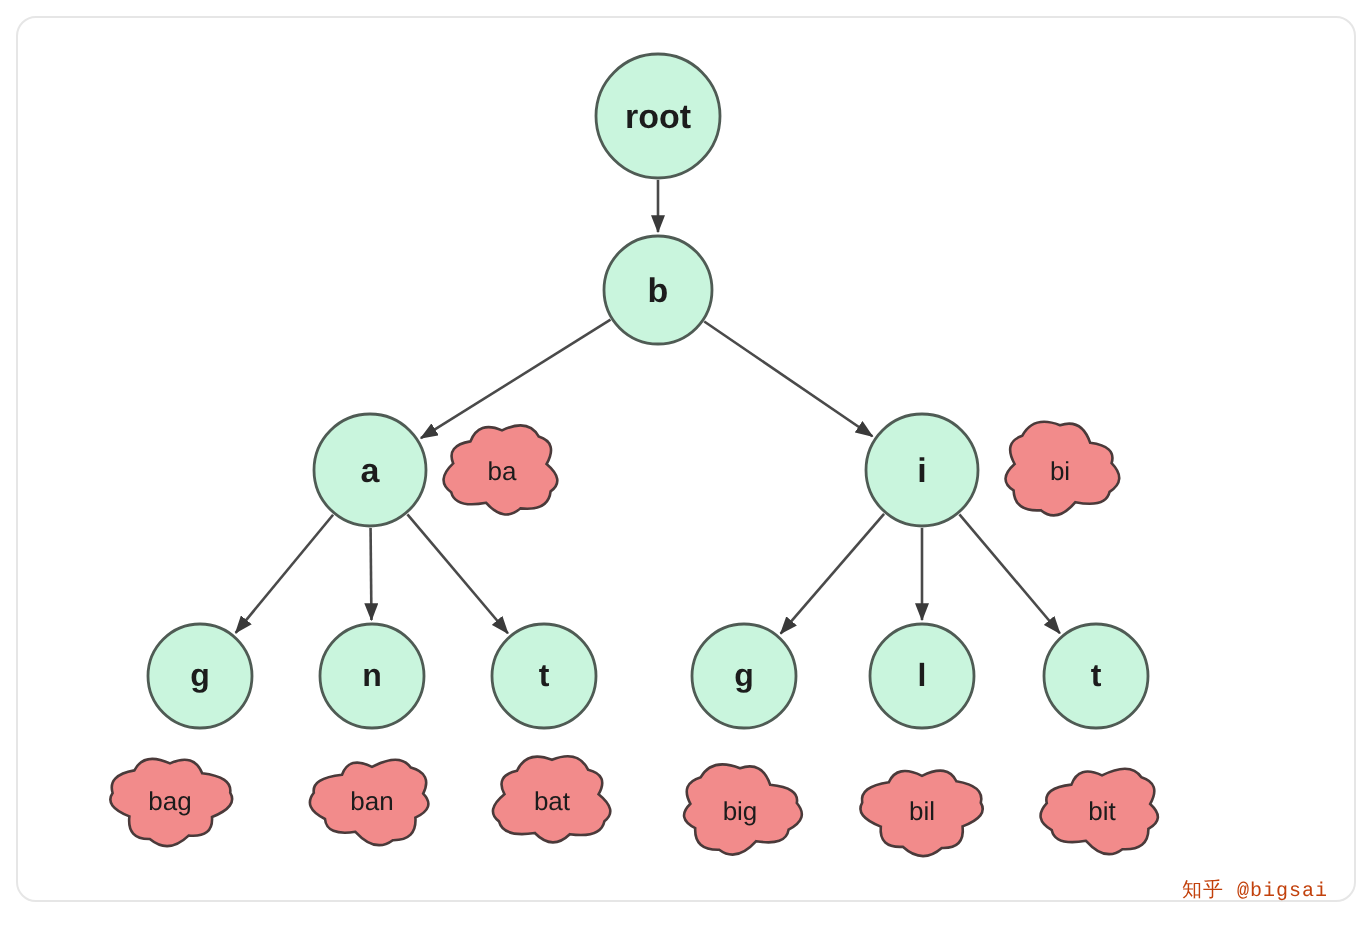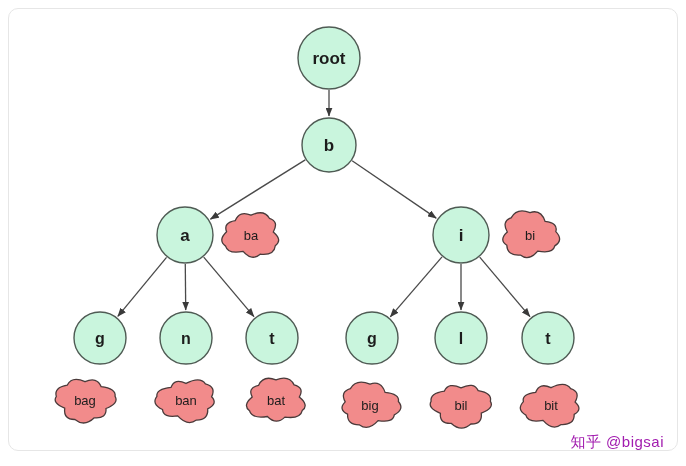--- a/index.html
+++ b/index.html
@@ -59,23 +59,23 @@
     font-family: "Liberation Sans", sans-serif;
     font-size: 13px;
     fill: #1c1c1c;
     text-anchor: middle;
     dominant-baseline: central;
   }
   .watermark {
     position: absolute;
     right: 22px;
     bottom: 14px;
-    color: #a21caf;
-    font-size: 15px;
-    font-family: Liberation Sans, sans-serif;
+    color: #c2410c;
+    font-size: 10px;
+    font-family: Liberation Mono, monospace;
     letter-spacing: 0.5px;
     white-space: nowrap;
     user-select: none;
   }
 </style>
 </head>
 <body>
 
 <div id="stage">
   <div class="card"></div>

